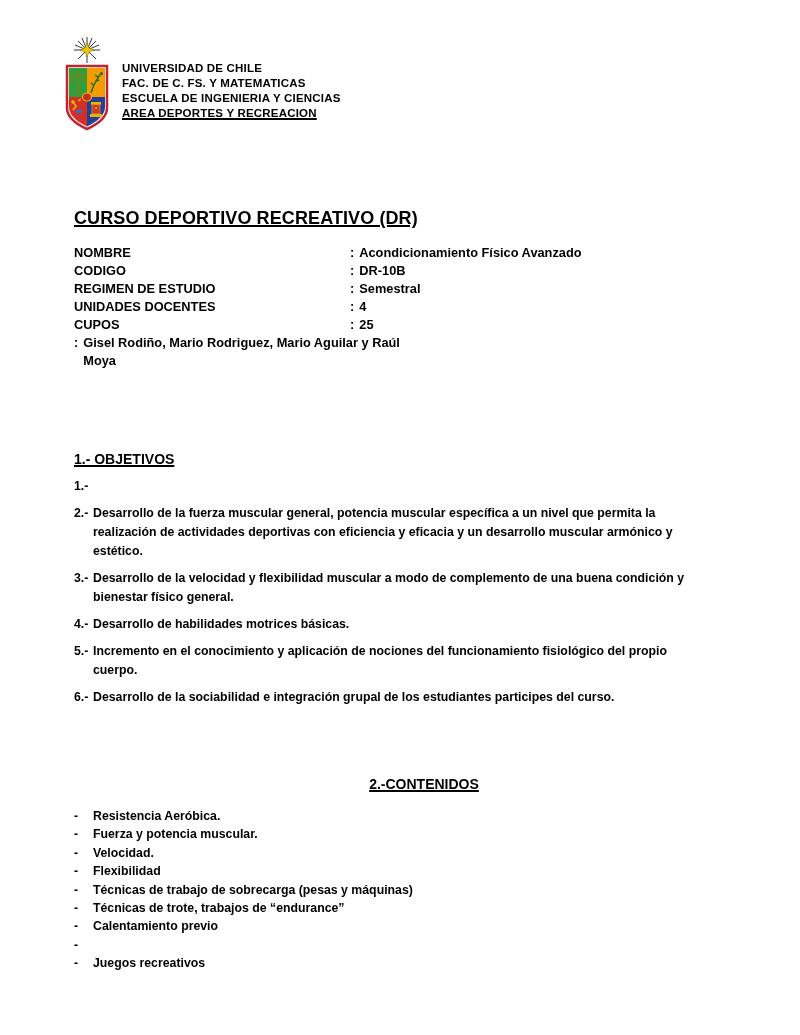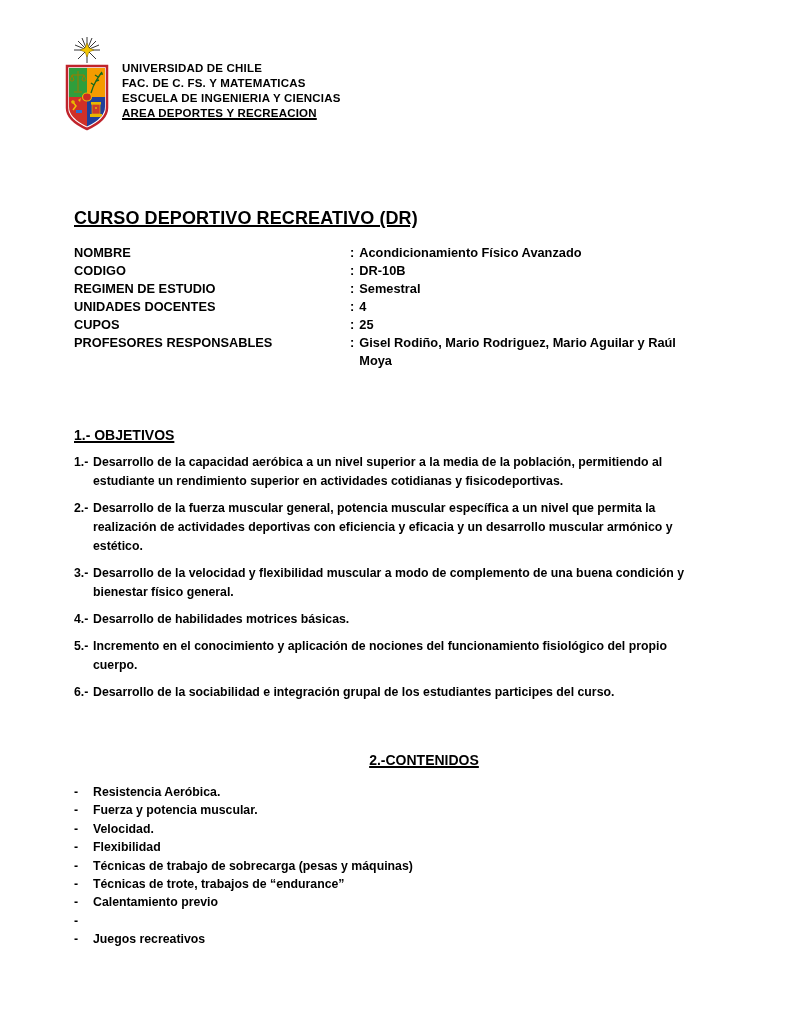--- a/index.html
+++ b/index.html
@@ -19,21 +19,21 @@
   .letterhead .u { text-decoration:underline; text-decoration-thickness:1.5px; }
 
   .doc-title { position:absolute; left:74px; top:208px; font-size:18px; text-decoration:underline; text-decoration-thickness:1.5px; letter-spacing:0.1px; }
 
   .info { position:absolute; left:74px; top:244px; font-size:12.8px; line-height:18px; }
   .info .row { display:flex; }
   .info .label { width:276px; flex-shrink:0; }
   .info .colon { flex-shrink:0; }
   .info .val { margin-left:5px; white-space:pre-line; }
 
-  .section-heading { font-size:14px; line-height:17px; text-decoration:underline; text-decoration-thickness:1.5px; }
+  .section-heading { font-size:14px; line-height:17px; text-decoration:underline; text-decoration-thickness:1.5px;margin-top:24px; }
 
   .objetivos { position:absolute; left:74px; top:427px; width:700px; font-size:12.3px; line-height:19px; }
   .objetivos .section-heading { margin-bottom:9px; }
   .oitem { display:flex; margin-bottom:8px; }
   .oitem .num { width:19px; flex-shrink:0; }
   .oitem .text { white-space:pre-line; }
 
   .contenidos { position:absolute; left:74px; top:752px; width:700px; font-size:12.3px; line-height:18.4px; }
   .contenidos .section-heading { margin-bottom:14px;text-align:center; }
   .citem { display:flex; }
@@ -134,33 +134,30 @@
       <span class="label">UNIDADES DOCENTES</span>
         <span class="colon">:</span>
         <span class="val">4</span>
     </div>
     <div class="row">
       <span class="label">CUPOS</span>
         <span class="colon">:</span>
         <span class="val">25</span>
     </div>
     <div class="row">
-      <span class="label">PROFESORES RESPONSABLES</span>
         <span class="colon">:</span>
         <span class="val">Gisel Rodiño, Mario Rodriguez, Mario Aguilar y Raúl
 Moya</span>
     </div>
   </div>
 
   <div class="objetivos">
     <div class="section-heading">1.- OBJETIVOS</div>
     <div class="oitem">
       <span class="num">1.-</span>
-        <span class="text">Desarrollo de la capacidad aeróbica a un nivel superior a la media de la población, permitiendo al
-estudiante un  rendimiento superior en actividades cotidianas y fisicodeportivas.</span>
     </div>
     <div class="oitem">
       <span class="num">2.-</span>
         <span class="text">Desarrollo de la fuerza muscular general, potencia muscular específica a un nivel que permita la
 realización de actividades deportivas con eficiencia y eficacia y un desarrollo muscular armónico y
 estético.</span>
     </div>
     <div class="oitem">
       <span class="num">3.-</span>
         <span class="text">Desarrollo de la velocidad y flexibilidad muscular a modo de complemento de una buena condición y

